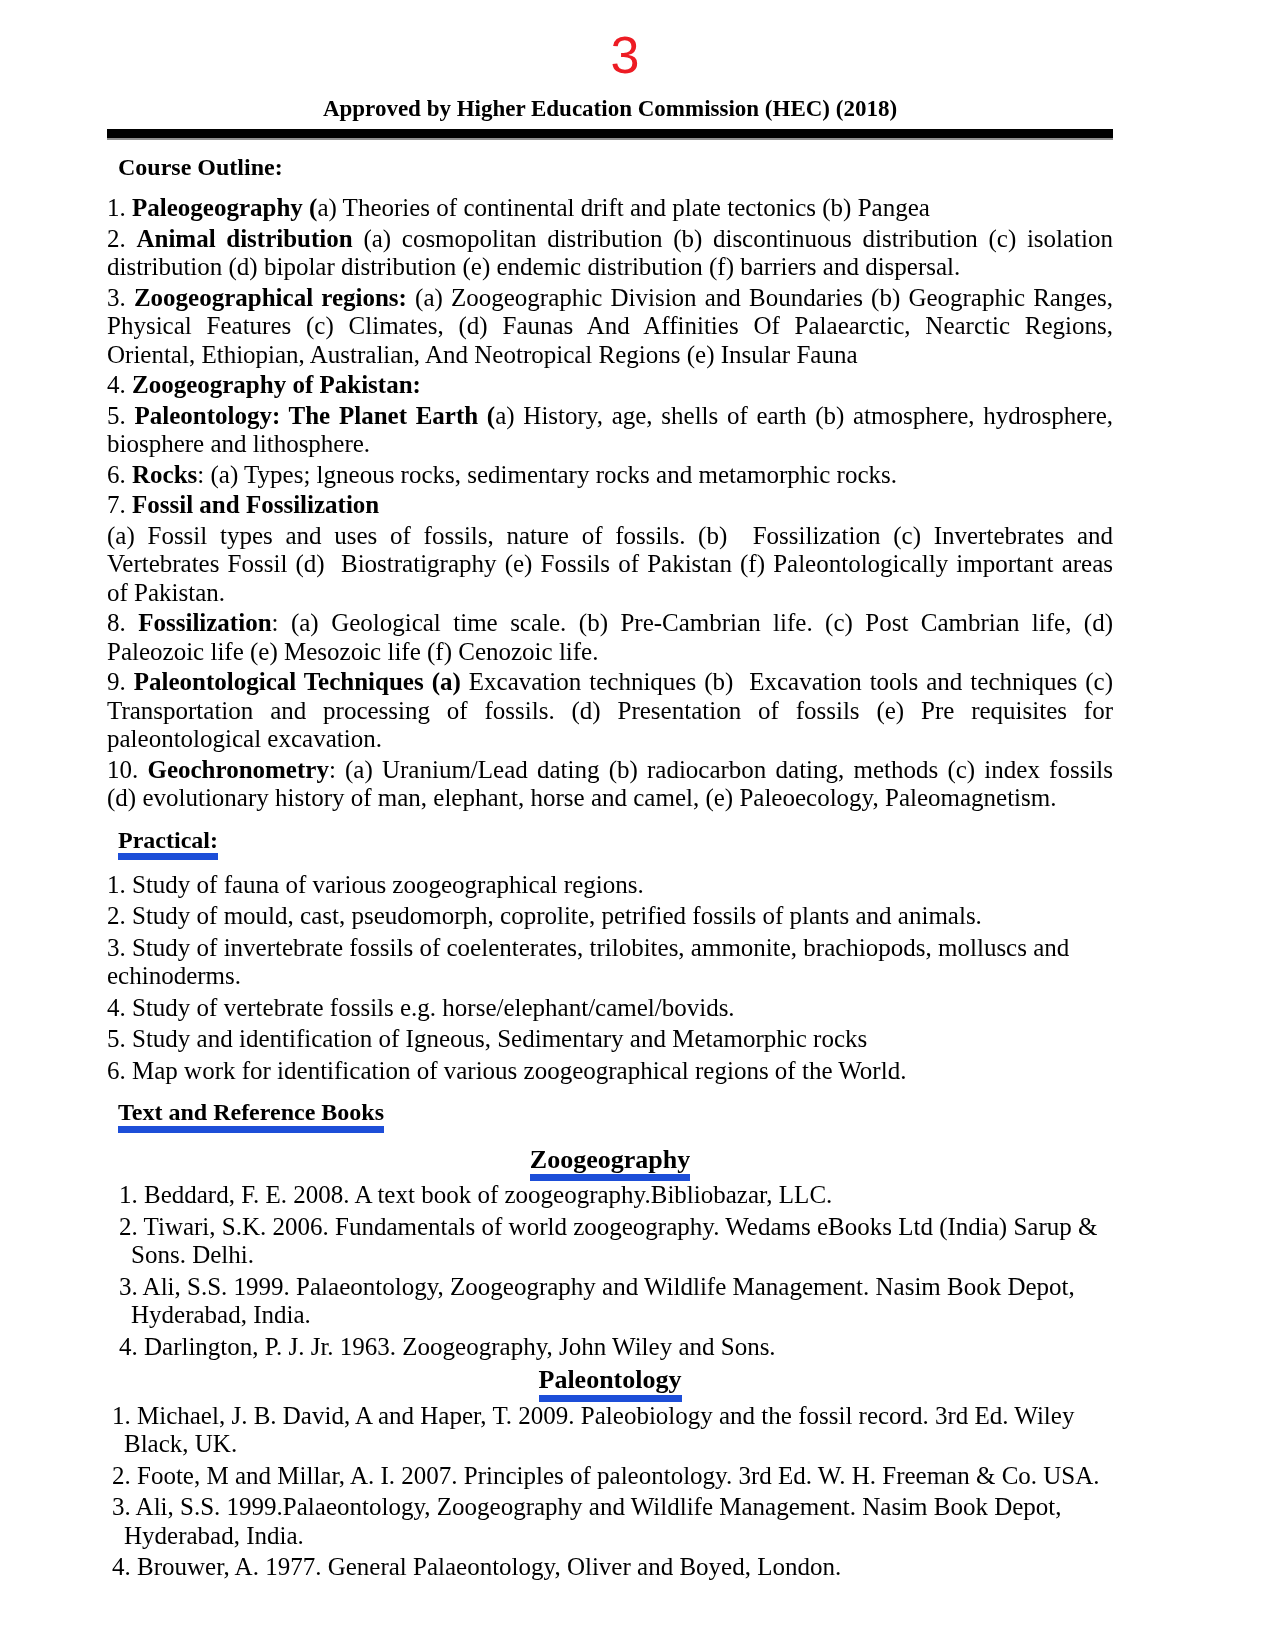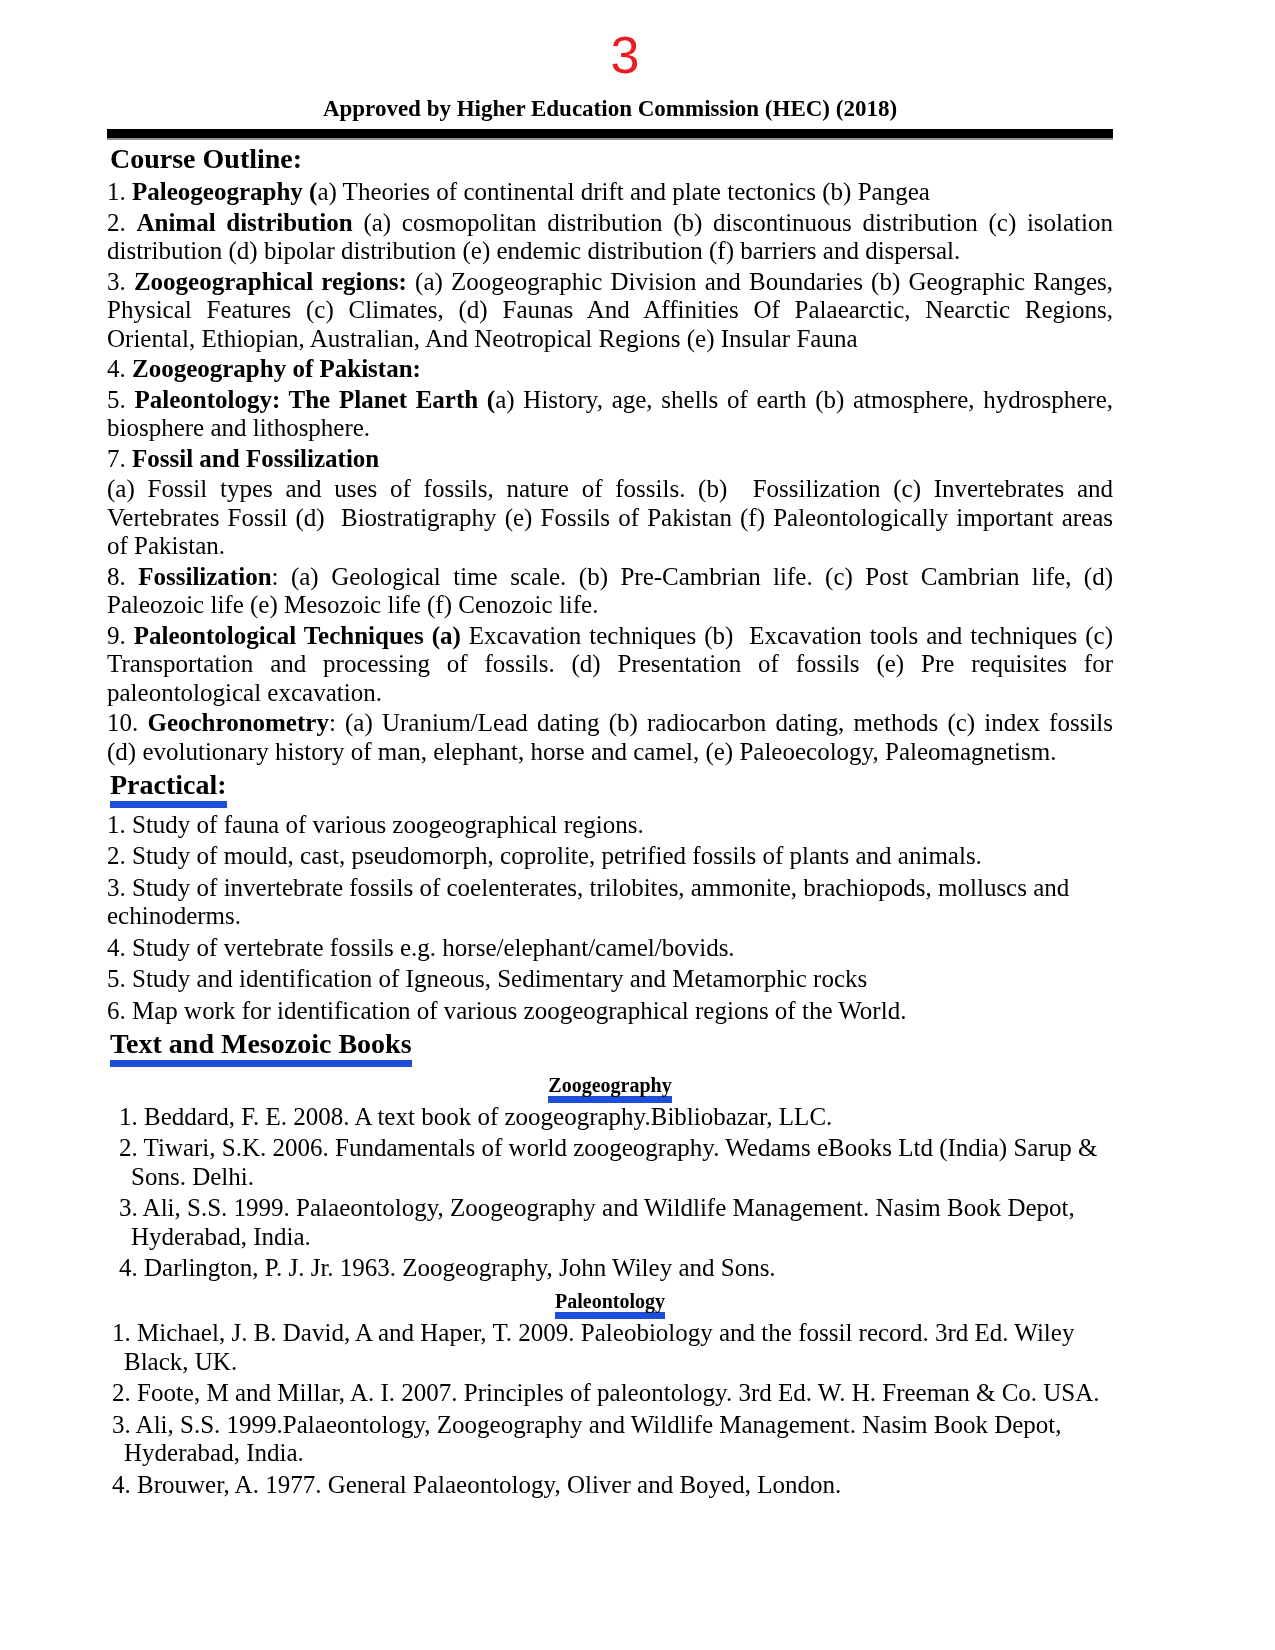--- a/index.html
+++ b/index.html
@@ -31,24 +31,24 @@
     margin-top:8px;
   }
   .title-rule{
     height:9px;
     background:#000000;
     border-bottom:2px solid #8f8f8f;
     margin-top:4px;
     margin-bottom:3px;
   }
   .sec-heading{
-    font-size:28px;
+    font-size:24px;
     line-height:32px;
     font-weight:bold;
-    margin:3px;
+    margin:11px;
     padding:0;
   }
   .u{
     display:inline-block;
     line-height:1.02;
     border-bottom:7px solid #1d4ed8;
     padding-bottom:1px;
   }
   .outline-item{
     margin:0 0 2px 0;
@@ -57,21 +57,21 @@
   }
   .outline-item .b{font-weight:bold;}
   .plain-item{margin:0 0 3px 0;}
   .ref-list p{
     margin:0 0 3px 12px;
     padding-left:12px;
     text-indent:-12px;
   }
   .ref-list.offset p{margin-left:5px;}
   .ref-section-title{
-    font-size:20px;
+    font-size:26px;
     line-height:31px;
     font-weight:bold;
     margin:0;
     text-align:center;
   }
 </style>
 </head>
 <body>
 
 <div class="page">
@@ -83,39 +83,40 @@
   <div class="title-rule"></div>
 
   <h2 class="sec-heading">Course Outline:</h2>
 
   <div>
       <p class="outline-item"><span>1. </span><span class="b">Paleogeography (</span><span>a) Theories of continental drift and plate tectonics (b) Pangea</span></p>
       <p class="outline-item"><span>2. </span><span class="b">Animal distribution</span><span> (a) cosmopolitan distribution (b) discontinuous distribution (c) isolation distribution (d) bipolar distribution (e) endemic distribution (f) barriers and dispersal.</span></p>
       <p class="outline-item"><span>3. </span><span class="b">Zoogeographical regions:</span><span> (a) Zoogeographic Division and Boundaries (b) Geographic Ranges, Physical Features (c) Climates, (d) Faunas And Affinities Of Palaearctic, Nearctic Regions, Oriental, Ethiopian, Australian, And Neotropical Regions (e) Insular Fauna</span></p>
       <p class="outline-item"><span>4. </span><span class="b">Zoogeography of Pakistan:</span></p>
       <p class="outline-item"><span>5. </span><span class="b">Paleontology: The Planet Earth (</span><span>a) History, age, shells of earth (b) atmosphere, hydrosphere, biosphere and lithosphere.</span></p>
+      <p class="outline-item"><span>6. </span><span class="b">Rocks</span><span>: (a) Types; lgneous rocks, sedimentary rocks and metamorphic rocks.</span></p>
       <p class="outline-item"><span>7. </span><span class="b">Fossil and Fossilization</span></p>
       <p class="outline-item"><span>(a) Fossil types and uses of fossils, nature of fossils. (b)  Fossilization (c) Invertebrates and Vertebrates Fossil (d)  Biostratigraphy (e) Fossils of Pakistan (f) Paleontologically important areas of Pakistan.</span></p>
       <p class="outline-item"><span>8. </span><span class="b">Fossilization</span><span>: (a) Geological time scale. (b) Pre-Cambrian life. (c) Post Cambrian life, (d) Paleozoic life (e) Mesozoic life (f) Cenozoic life.</span></p>
       <p class="outline-item"><span>9. </span><span class="b">Paleontological Techniques (a)</span><span> Excavation techniques (b)  Excavation tools and techniques (c) Transportation and processing of fossils. (d) Presentation of fossils (e) Pre requisites for paleontological excavation.</span></p>
       <p class="outline-item"><span>10. </span><span class="b">Geochronometry</span><span>: (a) Uranium/Lead dating (b) radiocarbon dating, methods (c) index fossils (d) evolutionary history of man, elephant, horse and camel, (e) Paleoecology, Paleomagnetism.</span></p>
     </div>
 
   <h2 class="sec-heading"><span class="u">Practical:</span></h2>
 
   <div>
       <p class="plain-item"><span>1. Study of fauna of various zoogeographical regions.</span></p>
       <p class="plain-item"><span>2. Study of mould, cast, pseudomorph, coprolite, petrified fossils of plants and animals.</span></p>
       <p class="plain-item"><span>3. Study of invertebrate fossils of coelenterates, trilobites, ammonite, brachiopods, molluscs and echinoderms.</span></p>
       <p class="plain-item"><span>4. Study of vertebrate fossils e.g. horse/elephant/camel/bovids.</span></p>
       <p class="plain-item"><span>5. Study and identification of Igneous, Sedimentary and Metamorphic rocks</span></p>
       <p class="plain-item"><span>6. Map work for identification of various zoogeographical regions of the World.</span></p>
     </div>
 
-  <h2 class="sec-heading"><span class="u">Text and Mesozoic Books</span></h2>
+  <h2 class="sec-heading"><span class="u">Text and Reference Books</span></h2>
 
   <div>
       <h3 class="ref-section-title"><span class="u">Zoogeography</span></h3>
       <div class="ref-list">
         <p class="ref-item"><span>1. Beddard, F. E. 2008. A text book of zoogeography.Bibliobazar, LLC.</span></p>
         <p class="ref-item"><span>2. Tiwari, S.K. 2006. Fundamentals of world zoogeography. Wedams eBooks Ltd (India) Sarup &amp; Sons. Delhi.</span></p>
         <p class="ref-item"><span>3. Ali, S.S. 1999. Palaeontology, Zoogeography and Wildlife Management. Nasim Book Depot, Hyderabad, India.</span></p>
         <p class="ref-item"><span>4. Darlington, P. J. Jr. 1963. Zoogeography, John Wiley and Sons.</span></p>
       </div>
       <h3 class="ref-section-title"><span class="u">Paleontology</span></h3>

